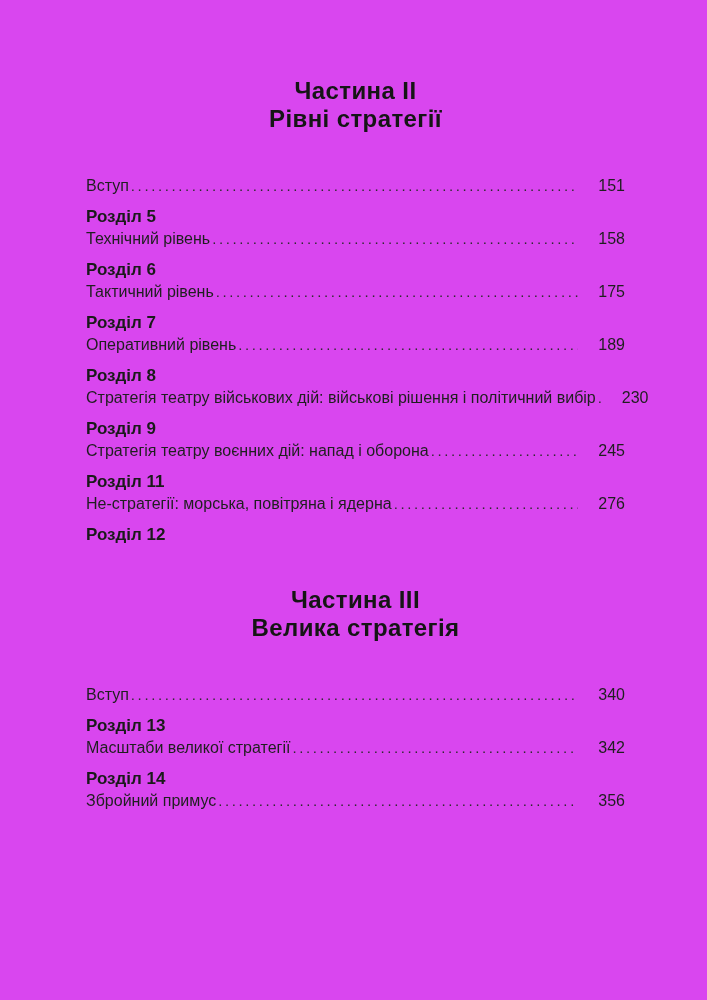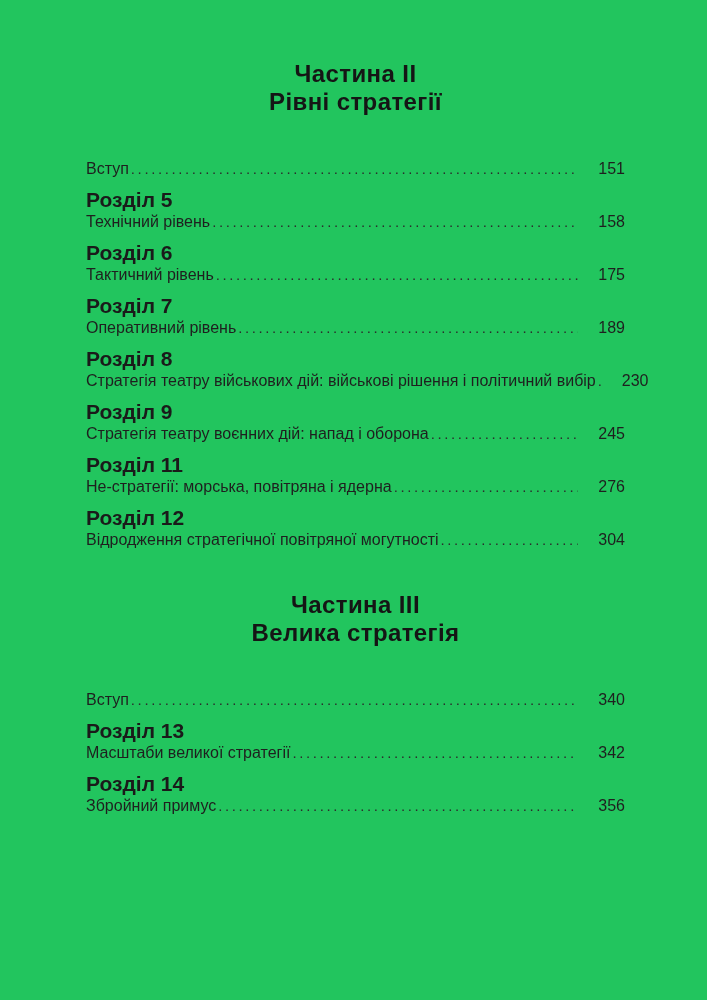--- a/index.html
+++ b/index.html
@@ -8,39 +8,39 @@
     height: 1000px;
     background: #ffffff;
     font-family: "Liberation Sans", sans-serif;
     color: #1f1f1f;
     overflow: hidden;
   }
   .content {
     box-sizing: border-box;
     width: 707px;
     height: 1000px;
-    padding: 60px 82px 0 86px;
-    background: #22c55e;
+    padding: 77px 82px 0 86px;
+    background: #d946ef;
   }
   .part-heading {
     margin: 0 0 42px 0;
     text-align: center;
     font-size: 24px;
     line-height: 28px;
     font-weight: 800;
     color: #151515;
     letter-spacing: 0.4px;
   }
   .part-heading span { display: block; }
   .toc-section + .toc-section .part-heading { margin-top: 40px; text-align: center; }
 
   .toc-entry { margin-bottom: 9px; }
   .chapter-label {
     font-weight: 700;
-    font-size: 21px;
+    font-size: 17px;
     line-height: 22px;
     color: #1a1a1a;
   }
   .toc-line {
     display: flex;
     align-items: flex-start;
     font-size: 16px;
     line-height: 22px;
   }
   .entry-title { white-space: nowrap; flex: 0 0 auto; }
@@ -128,25 +128,20 @@
     <div class="chapter-label">Розділ 11</div>
     <div class="toc-line">
       <span class="entry-title">Не-стратегії: морська, повітряна і ядерна</span>
       <span class="dots"></span>
       <span class="entry-page">276</span>
     </div>
   </div>
 
   <div class="toc-entry">
     <div class="chapter-label">Розділ 12</div>
-    <div class="toc-line">
-      <span class="entry-title">Відродження стратегічної повітряної могутності</span>
-      <span class="dots"></span>
-      <span class="entry-page">304</span>
-    </div>
   </div>
 </div>
   </section>
 
   <section class="toc-section">
     <h2 class="part-heading">
       <span>Частина III</span>
       <span>Велика стратегія</span>
     </h2>
     <div class="entry-list">

